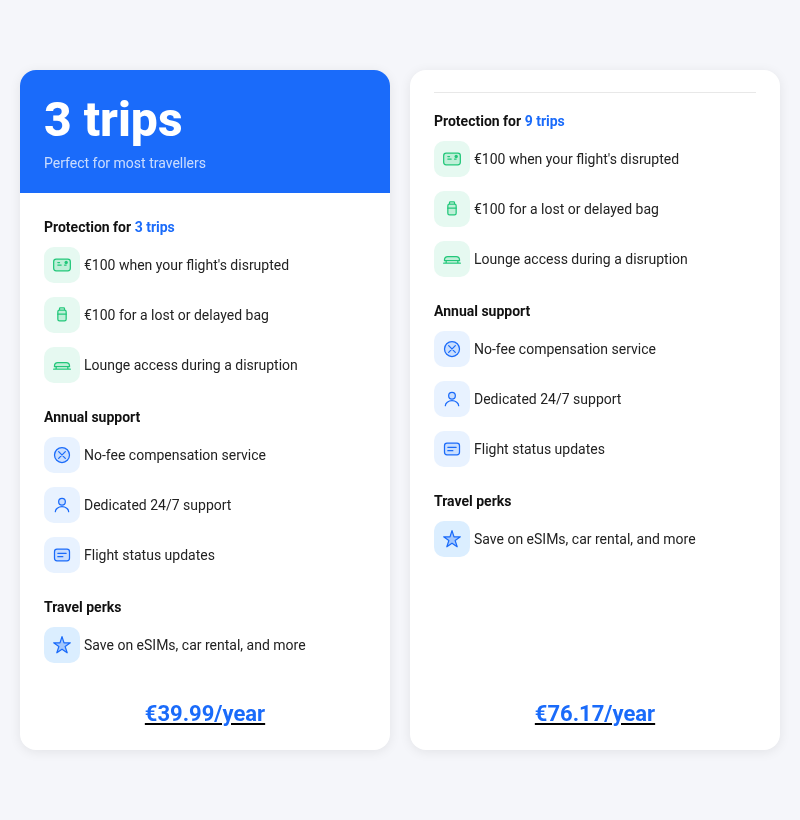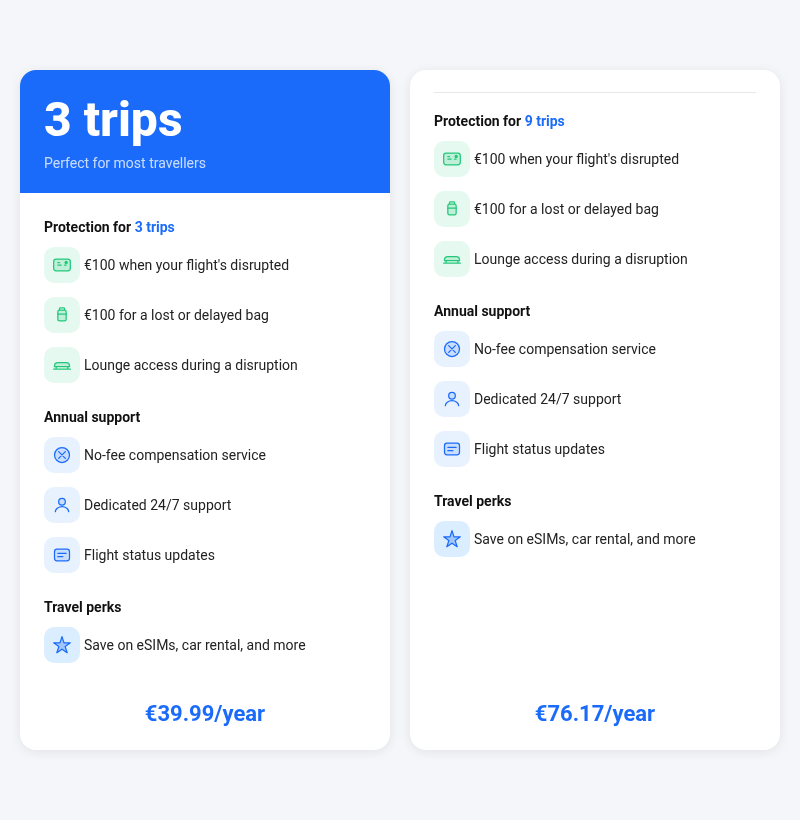--- a/index.html
+++ b/index.html
@@ -122,20 +122,21 @@
       color: #222;
       line-height: 1.3;
     }
     .section-group {
       margin-bottom: 8px;
     }
     .price-section {
       margin-top: auto;
       padding-top: 16px;
       text-align: center;
+      text-decoration: underline;
     }
     .price {
       font-size: 22px;
       font-weight: 700;
       color: #1a6bfa;
     }
   </style>
 </head>
 <body>
 

